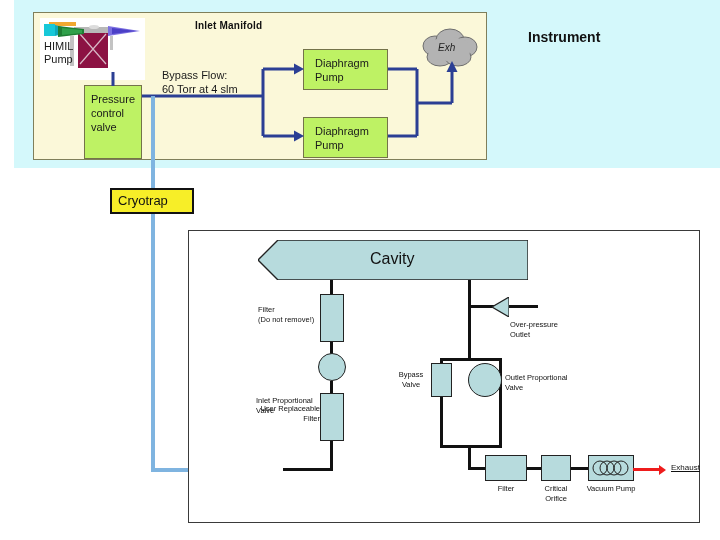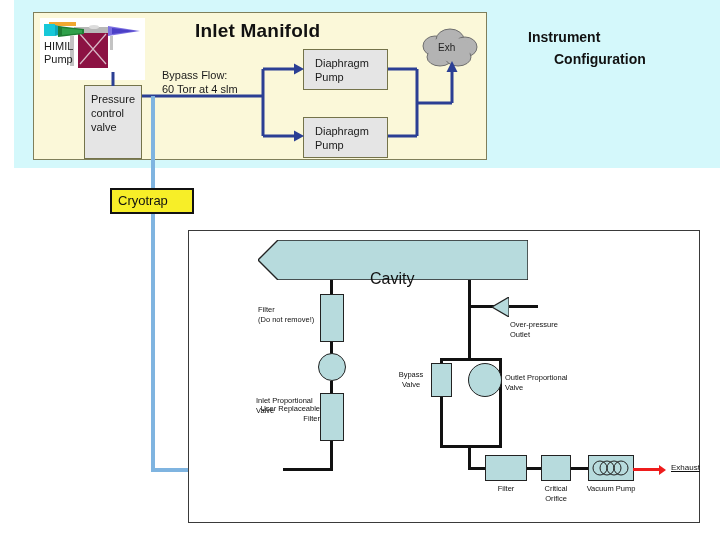--- a/index.html
+++ b/index.html
@@ -33,21 +33,21 @@
     width: 454px;
     height: 148px;
     background: #fbf8d9;
     border: 1.5px solid #7f7f5a;
     box-sizing: border-box;
   }
   #manifold-title {
     position: absolute;
     left: 195px;
     top: 20px;
-    font-size: 19px;
+    font-size: 10px;
     font-weight: bold;
     color: #111111;
     letter-spacing: 0.2px;
   }
 
   
   #himil-photo {
     position: absolute;
     left: 40px;
     top: 18px;
@@ -62,21 +62,21 @@
     top: 40px;
     font-size: 11px;
     color: #1a1a1a;
     line-height: 13px;
     z-index: 5;
   }
 
   
   .ybox {
     position: absolute;
-    background: #e5e5e5;
+    background: #bef264;
     border: 1.2px solid #74734a;
     box-sizing: border-box;
     font-size: 11px;
     color: #1a1a1a;
     line-height: 14px;
   }
   #pressure-valve {
     left: 84px; top: 85px; width: 58px; height: 74px;
     padding: 6px 4px 0 6px;
   }
@@ -105,20 +105,21 @@
     top: 28px;
     width: 62px;
     height: 44px;
   }
   #exh-text {
     position: absolute;
     left: 438px;
     top: 42px;
     font-size: 10px;
     color: #222222;
+    font-style: italic;
   }
 
   
   #instrument-title {
     position: absolute;
     left: 528px;
     top: 26px;
     font-size: 14px;
     font-weight: bold;
     color: #111111;
@@ -164,21 +165,20 @@
     top: 240px;
     width: 270px;
     height: 40px;
   }
   #cavity-text {
     position: absolute;
     left: 370px;
     top: 250px;
     font-size: 16px;
     color: #111111;
-    margin-top: 20px;
   }
 
   
   .pipe { position: absolute; background: #111111; }
   .tealbox {
     position: absolute;
     background: #b7dbdd;
     border: 1.4px solid #222222;
     box-sizing: border-box;
   }
@@ -312,21 +312,20 @@
   <line x1="417" y1="69" x2="417" y2="103" stroke="#2b3f94" stroke-width="3"></line>
   <line x1="388" y1="136" x2="417" y2="136" stroke="#2b3f94" stroke-width="3"></line>
   <line x1="417" y1="103" x2="417" y2="136" stroke="#2b3f94" stroke-width="3"></line>
   <line x1="417" y1="103" x2="452" y2="103" stroke="#2b3f94" stroke-width="3"></line>
   <line x1="452" y1="72" x2="452" y2="103" stroke="#2b3f94" stroke-width="3"></line>
   <polygon points="446.5,72 452,61 457.5,72" fill="#2b3f94"></polygon>
 </svg>
 
 <div id="instrument-title">
   <span>Instrument</span>
-  <span class="line2">Configuration</span>
 </div>
 
 <div class="blue-pipe" style="left:151px; top:96px; width:4px; height:376px;"></div>
 <div class="blue-pipe" style="left:151px; top:468px; width:133px; height:4px;"></div>
 
 <div id="cryotrap">Cryotrap</div>
 
 <div id="lower-frame"></div>
 
 <div id="cavity">

